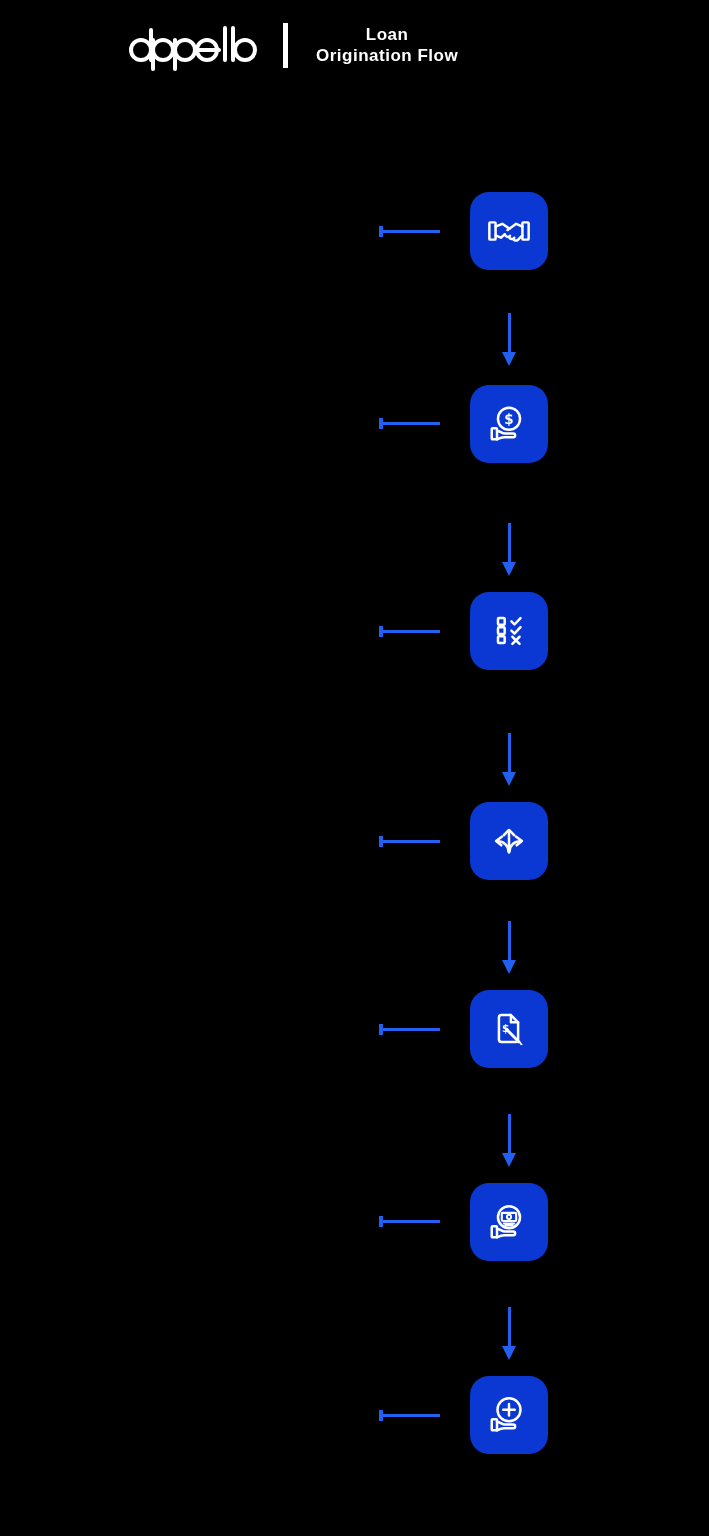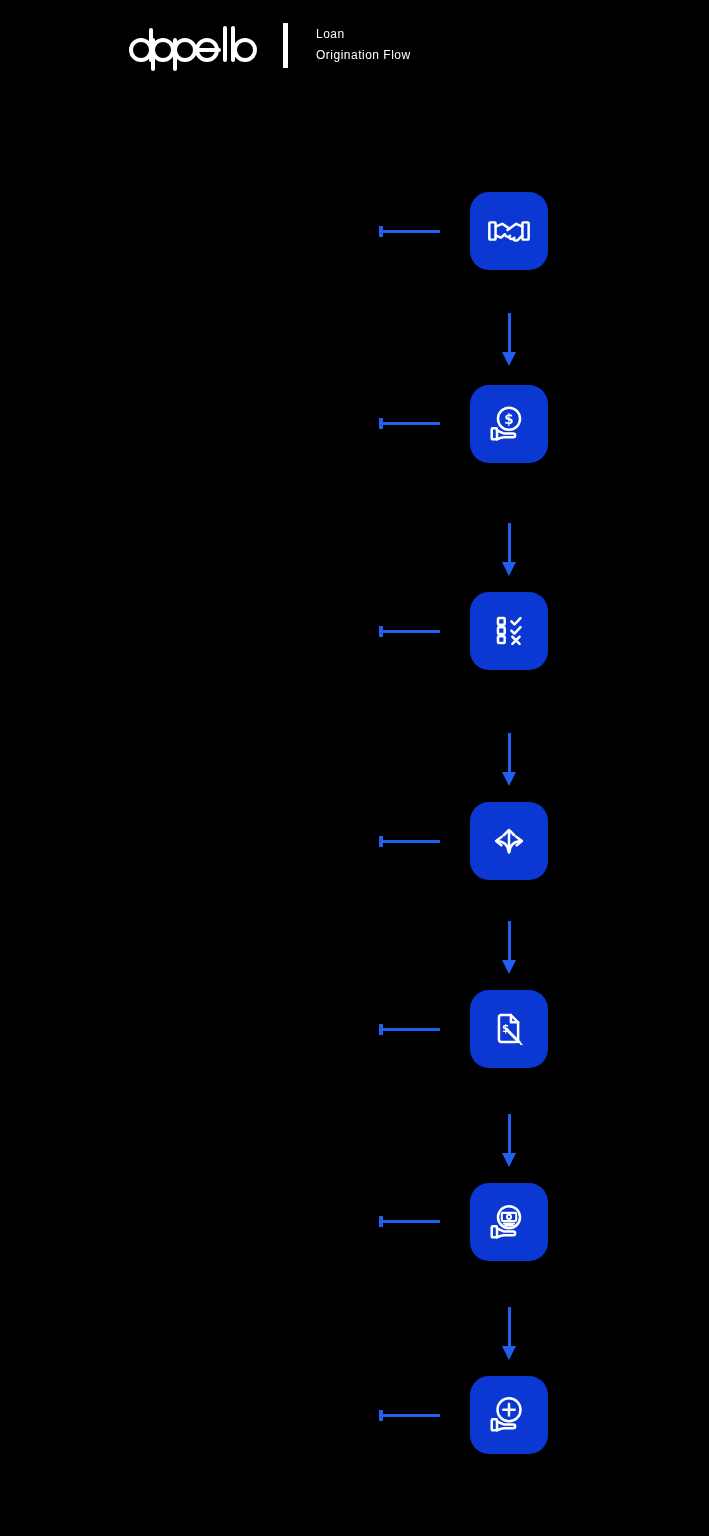--- a/index.html
+++ b/index.html
@@ -7,21 +7,21 @@
     width:709px;height:1536px;position:relative;overflow:hidden;
     background:var(--background,#000);
     font-family:"Liberation Sans", sans-serif;
   }
   
   .logo{position:absolute;left:127px;top:23px;width:132px;height:50px}
   .logo svg{display:block}
   .sep-bar{position:absolute;left:283px;top:23px;width:5px;height:45px;background:var(--text,#fff)}
   .title{
     position:absolute;left:316px;top:24px;color:var(--text,#fff);
-    font-size:12px;line-height:21px;font-weight:400;letter-spacing:.5px;
+    font-size:17px;line-height:21px;font-weight:700;letter-spacing:.5px;text-align:center;
   }
   
   .tile{
     position:absolute;left:470px;width:78px;height:78px;border-radius:19px;
     background:var(--tile,#0B38D2);
     display:flex;align-items:center;justify-content:center;
   }
   .tile svg{display:block}
   .t1{top:192px}.t2{top:385px}.t3{top:592px}.t4{top:802px}
   .t5{top:990px}.t6{top:1183px}.t7{top:1376px}

